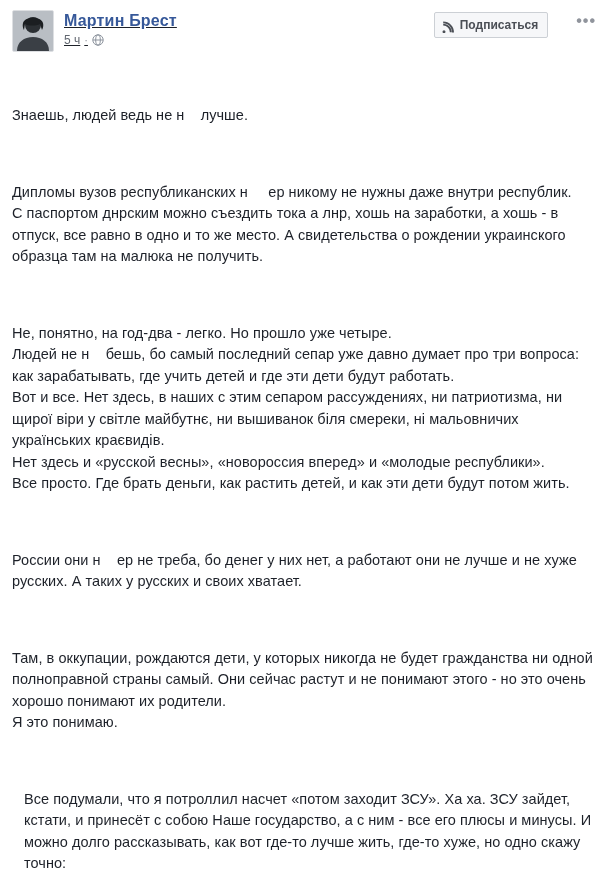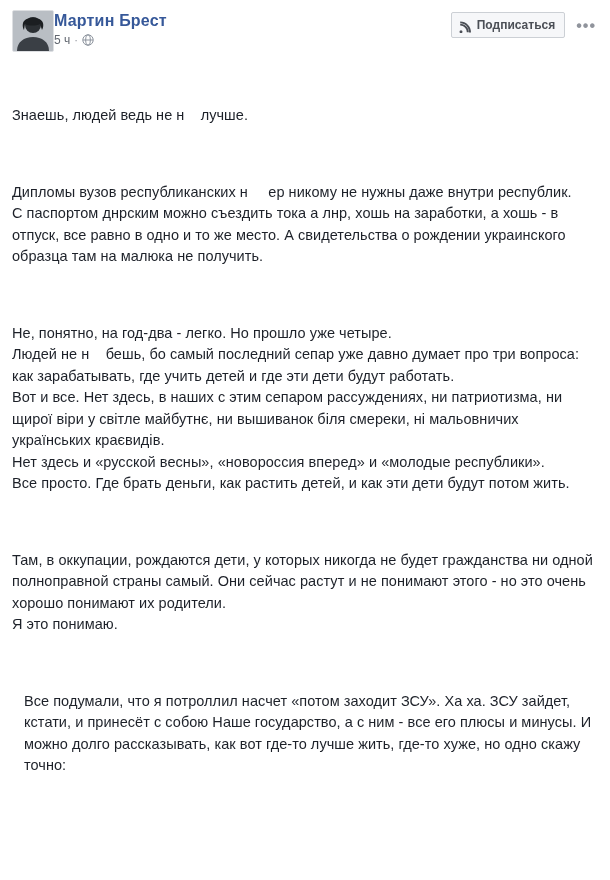--- a/index.html
+++ b/index.html
@@ -32,24 +32,25 @@
     height: 40px;
     border-radius: 2px;
     background: #e9ebee;
     flex: 0 0 40px;
     overflow: hidden;
     position: relative;
     border: 1px solid #dddfe2;
   }
   .avatar svg { display: block; }
   .header-text {
-    margin-left: 0;
+    margin-left: 10px;
     flex: 1 1 auto;
     min-width: 0;
     padding-top: 1px;
+    text-decoration: underline;
   }
   .author-name {
     font-size: 16px;
     font-weight: bold;
     color: #365899;
     line-height: 19px;
     letter-spacing: .2px;
   }
   .meta-row {
     display: flex;
@@ -66,23 +67,24 @@
   }
   .globe-icon {
     display: inline-block;
     width: 12px;
     height: 12px;
     position: relative;
     top: 1px;
   }
   .header-actions {
     display: flex;
-    align-items: center;
+    align-items: flex-start;
     flex: 0 0 auto;
     padding-top: 2px;
+    gap: 17px;
   }
   .follow-btn {
     display: inline-flex;
     align-items: center;
     border: 1px solid #ccd0d5;
     background: #f6f7f9;
     border-radius: 2px;
     padding: 4px 9px 4px 7px;
     font-size: 12px;
     font-weight: bold;
@@ -175,20 +177,21 @@
   <div class="post-body">
     <div class="post-text">
       <p>Знаешь, людей ведь не н    лучше.</p>
       <p>Дипломы вузов республиканских н     ер никому не нужны даже внутри республик.
 С паспортом днрским можно съездить тока а лнр, хошь на заработки, а хошь - в отпуск, все равно в одно и то же место. А свидетельства о рождении украинского образца там на малюка не получить.</p>
       <p>Не, понятно, на год-два - легко. Но прошло уже четыре.
 Людей не н    бешь, бо самый последний сепар уже давно думает про три вопроса: как зарабатывать, где учить детей и где эти дети будут работать.
 Вот и все. Нет здесь, в наших с этим сепаром рассуждениях, ни патриотизма, ни щирої віри у світле майбутнє, ни вышиванок біля смереки, ні мальовничих українських краєвидів.
 Нет здесь и «русской весны», «новороссия вперед» и «молодые республики».
 Все просто. Где брать деньги, как растить детей, и как эти дети будут потом жить.</p>
+      <p>России они н    ер не треба, бо денег у них нет, а работают они не лучше и не хуже русских. А таких у русских и своих хватает.</p>
       <p>Там, в оккупации, рождаются дети, у которых никогда не будет гражданства ни одной полноправной страны самый. Они сейчас растут и не понимают этого - но это очень хорошо понимают их родители.
 Я это понимаю.</p>
       <p>Все подумали, что я потроллил насчет «потом заходит ЗСУ». Ха ха. ЗСУ зайдет, кстати, и принесёт с собою Наше государство, а с ним - все его плюсы и минусы. И можно долго рассказывать, как вот где-то лучше жить, где-то хуже, но одно скажу точно:</p>
       
       
     </div>
   </div>
 
 </div>
 

